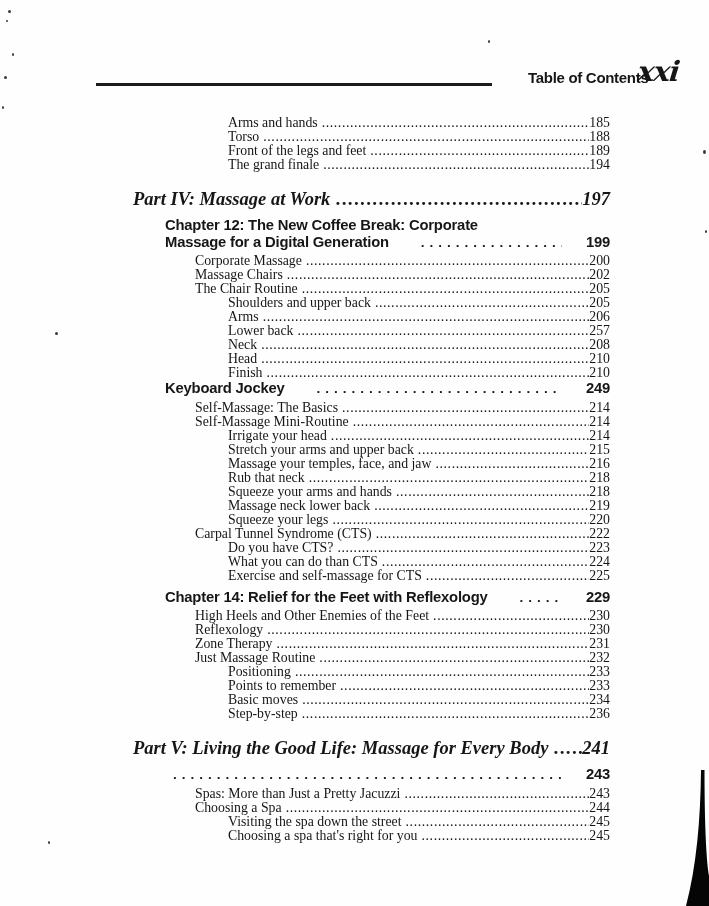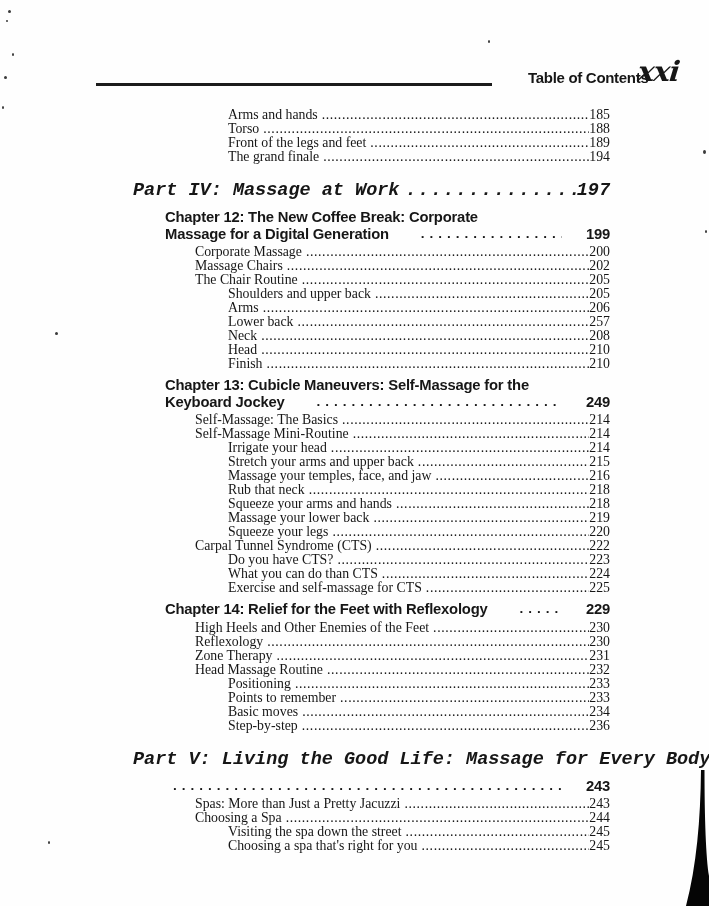--- a/index.html
+++ b/index.html
@@ -27,54 +27,53 @@
   .header-pagenum {
     position: absolute; left: 638px; top: 55px;
     font-family: "DejaVu Serif", serif;
     font-style: italic; font-weight: bold; font-size: 28px;
     transform: skewX(-6deg);
     letter-spacing: -1px;
   }
 
   
   .toc {
-    position: absolute; left: 96px; top: 108px; width: 514px;
+    position: absolute; left: 96px; top: 116px; width: 514px;
   }
   .row {
     display: flex; align-items: baseline;
     font-size: 13.8px; line-height: 14px;
     white-space: nowrap;
   }
   .row .label { white-space: nowrap; }
   .leader {
     flex: 1 1 auto; overflow: hidden; white-space: nowrap;
     padding-left: 4px; padding-right: 1px;
     letter-spacing: 0.6px;
   }
   .page-num { white-space: nowrap; }
 
   .entry1 { padding-left: 99px; align-items: center; }
   .entry2 { padding-left: 132px; }
 
   .part {
-    font-family: Liberation Mono, monospace;
+    font-family: Liberation Serif, serif;
     font-style: italic; font-weight: bold;
     font-size: 18.5px; line-height: 22px;
     padding-left: 37px;
     margin-top: 16px; margin-bottom: 7px;
   }
   .part .leader { letter-spacing: 1.5px; padding-left: 6px; }
 
   .chapter {
     font-family: "Liberation Sans", sans-serif;
     font-weight: bold;
     font-size: 14.8px; line-height: 16.5px;
     padding-left: 69px;
     letter-spacing: -0.2px;
-    align-items: center;
   }
   .chapter.first { margin-top: 6px; }
   .chapter.last { margin-bottom: 3px; gap: 24px; }
   .chapter .leader {
     letter-spacing: 5px; font-size: 13.5px; padding-left: 8px;
   }
 
   
   .artifact-svg {
     position: absolute; left: 0; top: 0; pointer-events: none;
@@ -164,23 +163,20 @@
       <div class="row entry2">
         <span class="label">Head</span>
         <span class="leader">................................................................................................................................................................................................................................................</span>
         <span class="page-num">210</span>
       </div>
       <div class="row entry2">
         <span class="label">Finish</span>
         <span class="leader">................................................................................................................................................................................................................................................</span>
         <span class="page-num">210</span>
       </div>
-      <div class="row chapter first">
-        <span class="label">Chapter 13: Cubicle Maneuvers: Self-Massage for the</span>
-      </div>
       <div class="row chapter last">
         <span class="label">Keyboard Jockey</span>
         <span class="leader">................................................................................................................................................................................................................................................</span>
         <span class="page-num">249</span>
       </div>
       <div class="row entry1">
         <span class="label">Self-Massage: The Basics</span>
         <span class="leader">................................................................................................................................................................................................................................................</span>
         <span class="page-num">214</span>
       </div>
@@ -208,21 +204,21 @@
         <span class="label">Rub that neck</span>
         <span class="leader">................................................................................................................................................................................................................................................</span>
         <span class="page-num">218</span>
       </div>
       <div class="row entry2">
         <span class="label">Squeeze your arms and hands</span>
         <span class="leader">................................................................................................................................................................................................................................................</span>
         <span class="page-num">218</span>
       </div>
       <div class="row entry2">
-        <span class="label">Massage your lower back</span>
+        <span class="label">Massage neck lower back</span>
         <span class="leader">................................................................................................................................................................................................................................................</span>
         <span class="page-num">219</span>
       </div>
       <div class="row entry2">
         <span class="label">Squeeze your legs</span>
         <span class="leader">................................................................................................................................................................................................................................................</span>
         <span class="page-num">220</span>
       </div>
       <div class="row entry1">
         <span class="label">Carpal Tunnel Syndrome (CTS)</span>
@@ -258,21 +254,21 @@
         <span class="label">Reflexology</span>
         <span class="leader">................................................................................................................................................................................................................................................</span>
         <span class="page-num">230</span>
       </div>
       <div class="row entry1">
         <span class="label">Zone Therapy</span>
         <span class="leader">................................................................................................................................................................................................................................................</span>
         <span class="page-num">231</span>
       </div>
       <div class="row entry1">
-        <span class="label">Head Massage Routine</span>
+        <span class="label">Just Massage Routine</span>
         <span class="leader">................................................................................................................................................................................................................................................</span>
         <span class="page-num">232</span>
       </div>
       <div class="row entry2">
         <span class="label">Positioning</span>
         <span class="leader">................................................................................................................................................................................................................................................</span>
         <span class="page-num">233</span>
       </div>
       <div class="row entry2">
         <span class="label">Points to remember</span>

